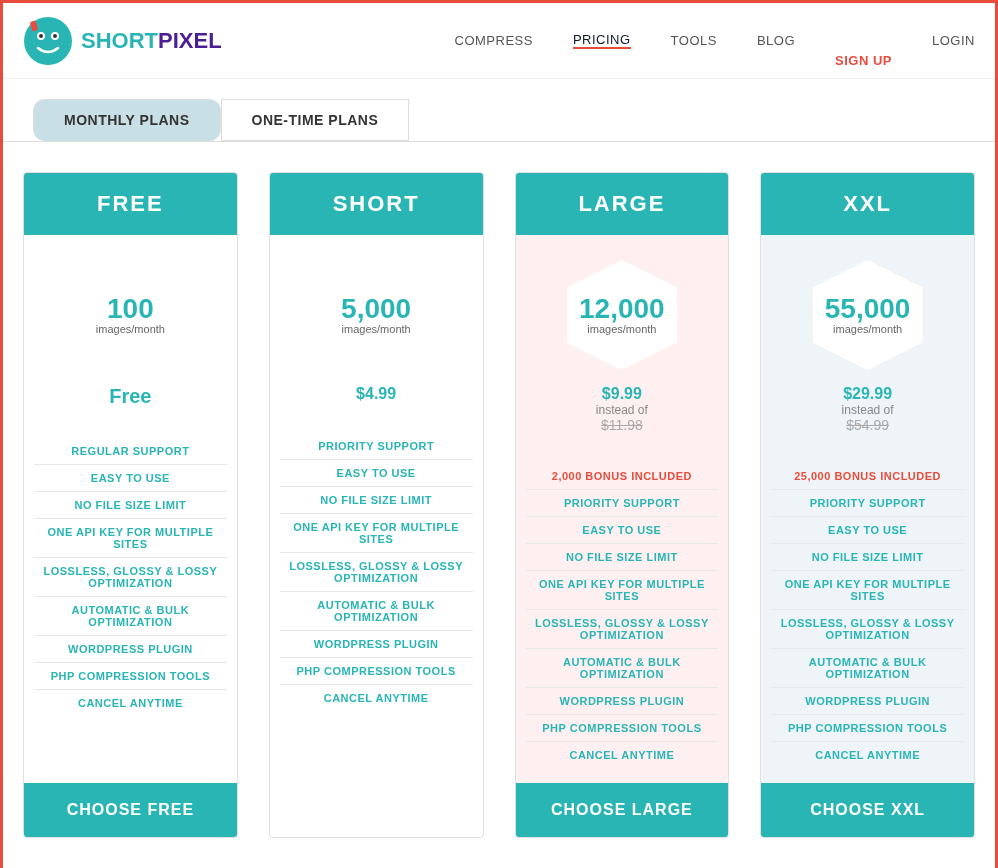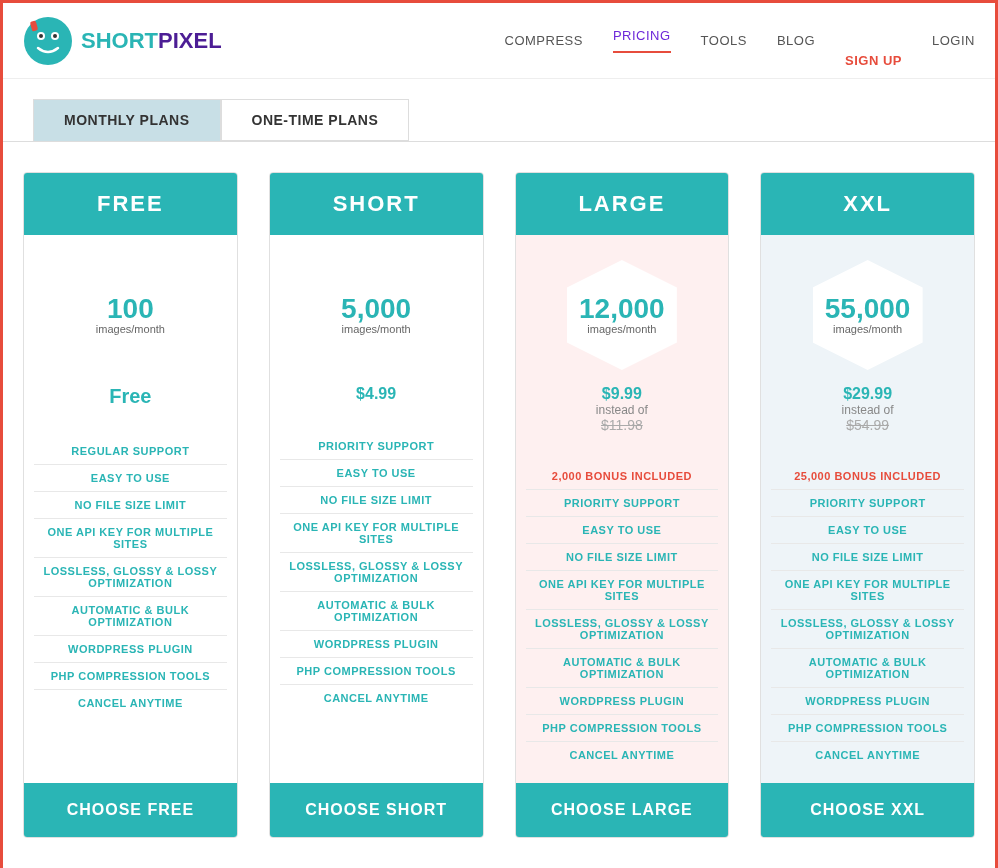--- a/index.html
+++ b/index.html
@@ -32,34 +32,34 @@
     .logo-text {
       font-size: 22px;
       font-weight: bold;
       color: #333;
     }
     .logo-text span.short { color: #2ab5b5; }
     .logo-text span.pixel { color: #4c1d95; }
     .nav {
       display: flex;
       align-items: center;
-      gap: 30px;
+      gap: 40px;
     }
     .nav-item {
       font-size: 13px;
       color: #555;
       cursor: pointer;
       text-decoration: none;
       font-weight: 500;
       letter-spacing: 0.5px;
     }
     .nav-item.active {
-      color: #6d28d9;
+      color: #0f172a;
       border-bottom: 2px solid #e74c3c;
-      padding-bottom: 8px;
+      padding-bottom: 0;
     }
     .nav-item.signup {
       color: #e74c3c;
       font-weight: bold;
       margin-top: 40px;
     }
 
     
     .tabs-container {
       padding: 20px 30px 0;
@@ -77,20 +77,21 @@
       cursor: pointer;
       letter-spacing: 0.5px;
       border: 1px solid #ddd;
       background: #fff;
       color: #333;
     }
     .tab.active {
       background: #c8dfe6;
       color: #333;
       border-bottom: none;
+      border-radius: 12px;
     }
 
     
     .main {
       padding: 30px 20px;
       background: #fff;
     }
 
     
     .plans-grid {
@@ -288,21 +289,20 @@
           <div class="feature-item">PRIORITY SUPPORT</div>
           <div class="feature-item">EASY TO USE</div>
           <div class="feature-item">NO FILE SIZE LIMIT</div>
           <div class="feature-item">ONE API KEY FOR MULTIPLE SITES</div>
           <div class="feature-item">LOSSLESS, GLOSSY &amp; LOSSY OPTIMIZATION</div>
           <div class="feature-item">AUTOMATIC &amp; BULK OPTIMIZATION</div>
           <div class="feature-item">WORDPRESS PLUGIN</div>
           <div class="feature-item">PHP COMPRESSION TOOLS</div>
           <div class="feature-item">CANCEL ANYTIME</div>
         </div>
-        <div class="plan-cta">CHOOSE SHORT</div>
       </div>
       <div class="plan-card highlighted-pink">
         <div class="plan-header">LARGE</div>
         <div class="hex-container">
           <div class="hex">
             <span class="hex-number">12,000</span>
             <span class="hex-sub">images/month</span>
           </div>
         </div>
         <div class="plan-price">

